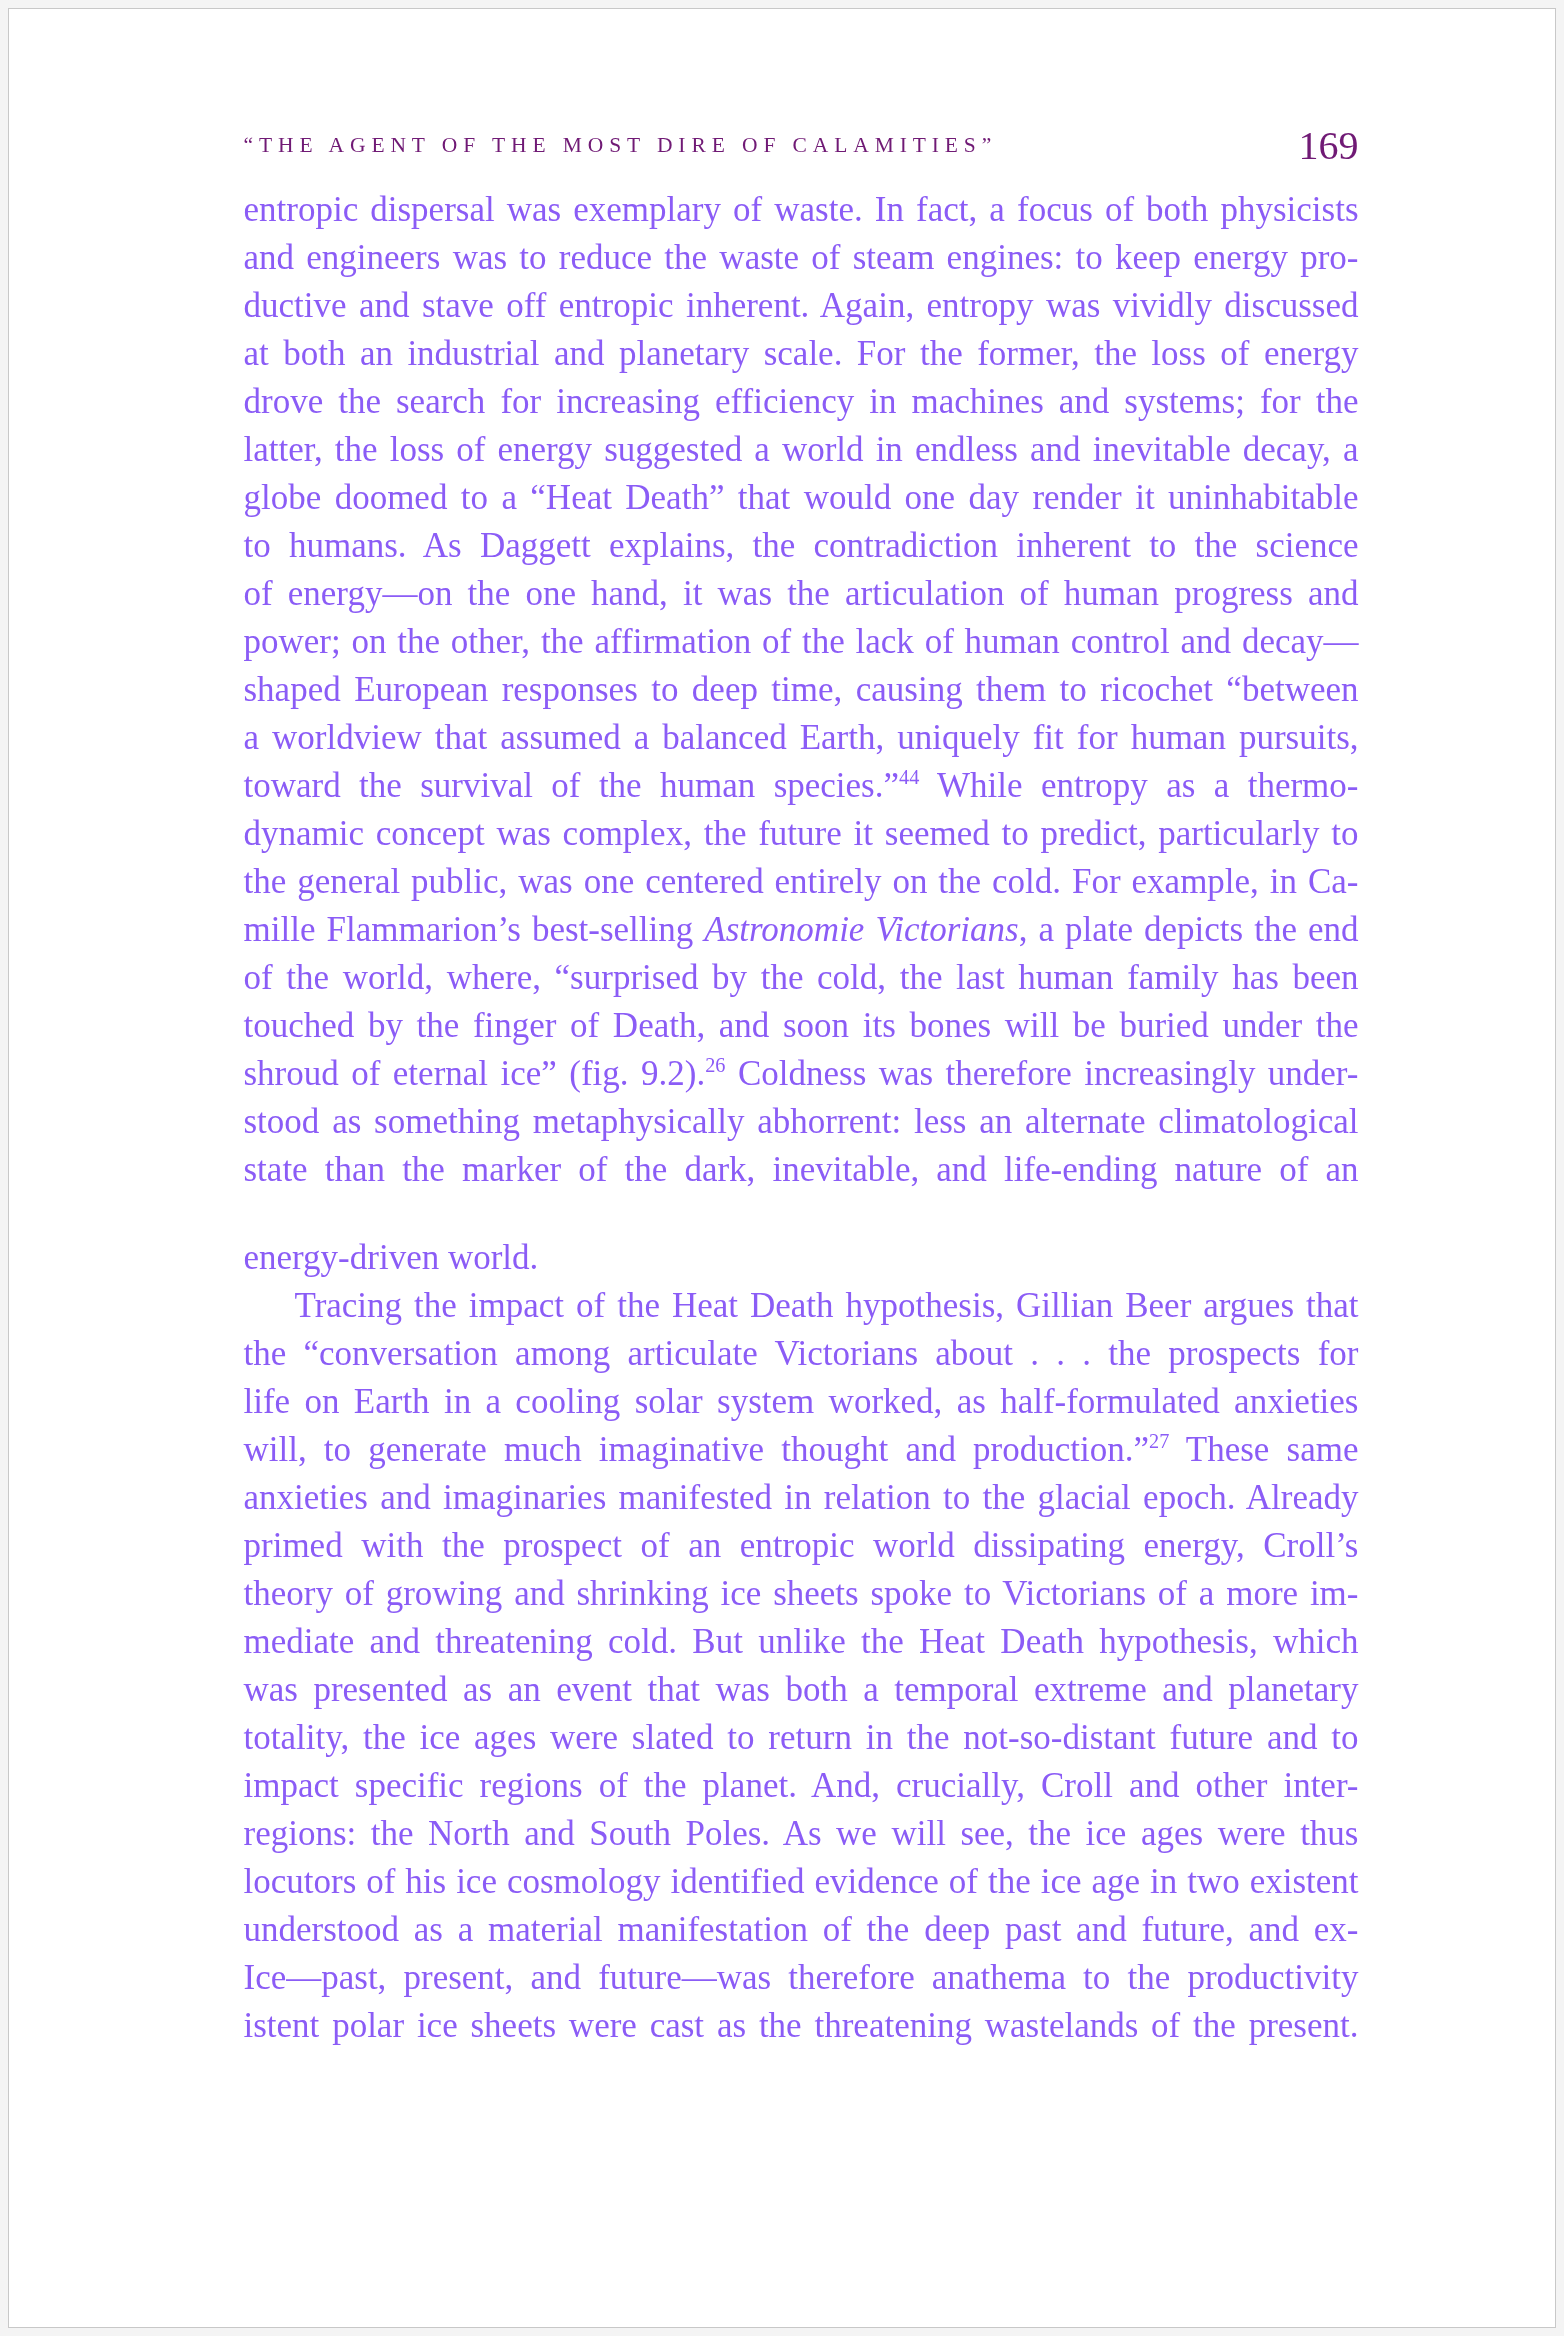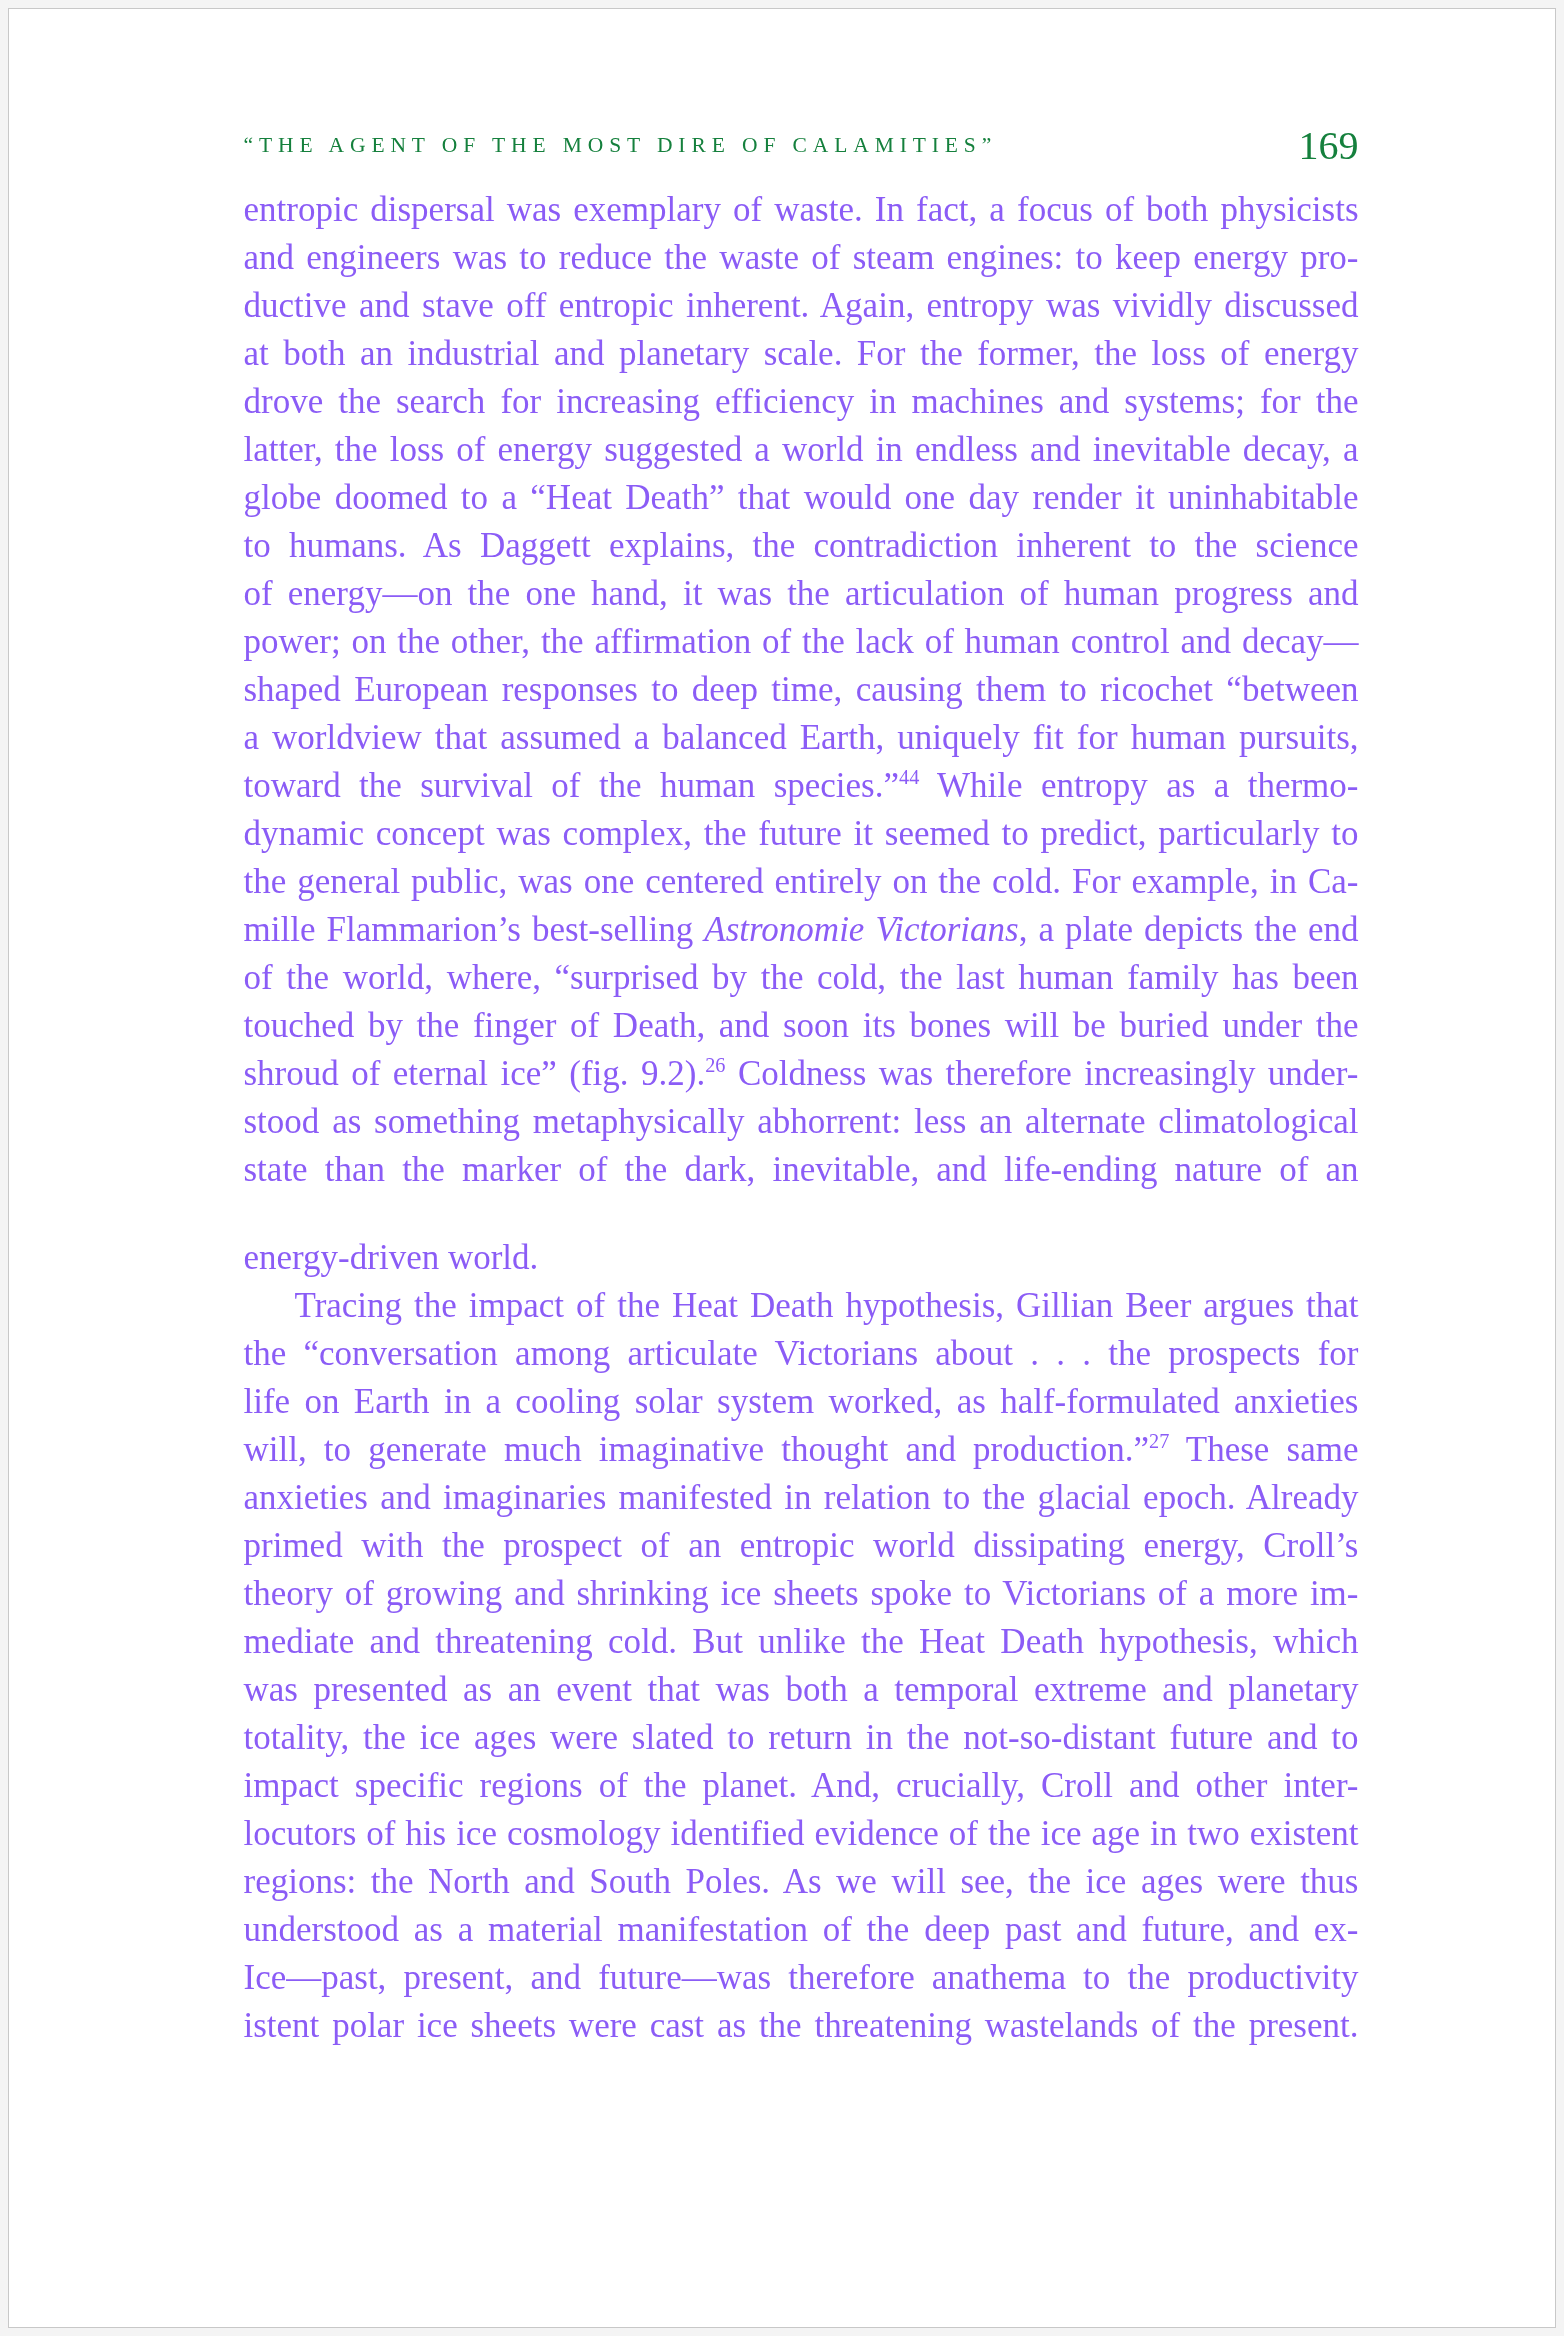--- a/index.html
+++ b/index.html
@@ -23,21 +23,21 @@
       border: 1.9px solid #c8c8c8;
       box-sizing: border-box;
     }
     .running-head {
       position: absolute;
       left: 235px;
       top: 118px;
       width: 1115px;
       height: 37px;
       font-family: "Liberation Serif", "DejaVu Serif", serif;
-      color: #15803d;
+      color: #701a75;
     }
     .running-title {
       position: absolute;
       left: 0;
       top: 0;
       font-size: 21.5px;
       letter-spacing: 5.9px;
       text-transform: uppercase;
       white-space: nowrap;
       line-height: 37px;
@@ -119,21 +119,21 @@
         <span class="line">the “conversation among articulate Victorians about . . . the prospects for</span>
         <span class="line">life on Earth in a cooling solar system worked, as half-formulated anxieties</span>
         <span class="line">will, to generate much imaginative thought and production.”<sup>27</sup> These same</span>
         <span class="line">anxieties and imaginaries manifested in relation to the glacial epoch. Already</span>
         <span class="line">primed with the prospect of an entropic world dissipating energy, Croll’s</span>
         <span class="line">theory of growing and shrinking ice sheets spoke to Victorians of a more im-</span>
         <span class="line">mediate and threatening cold. But unlike the Heat Death hypothesis, which</span>
         <span class="line">was presented as an event that was both a temporal extreme and planetary</span>
         <span class="line">totality, the ice ages were slated to return in the not-so-distant future and to</span>
         <span class="line">impact specific regions of the planet. And, crucially, Croll and other inter-</span>
+        <span class="line">regions: the North and South Poles. As we will see, the ice ages were thus</span>
         <span class="line">locutors of his ice cosmology identified evidence of the ice age in two existent</span>
-        <span class="line">regions: the North and South Poles. As we will see, the ice ages were thus</span>
         <span class="line">understood as a material manifestation of the deep past and future, and ex-</span>
         <span class="line">Ice—past, present, and future—was therefore anathema to the productivity</span>
         <span class="line">istent polar ice sheets were cast as the threatening wastelands of the present.</span>
       </div>
     </div>
 </div>
 
 
 </body></html>

